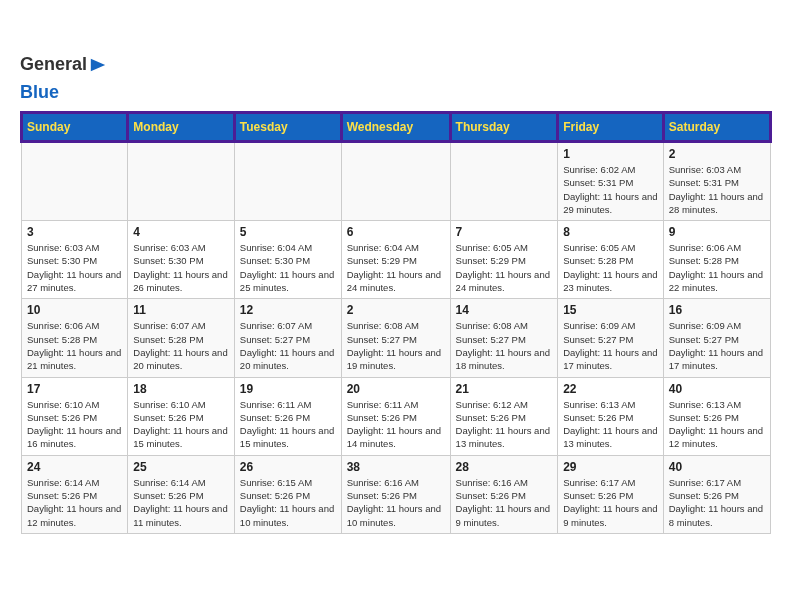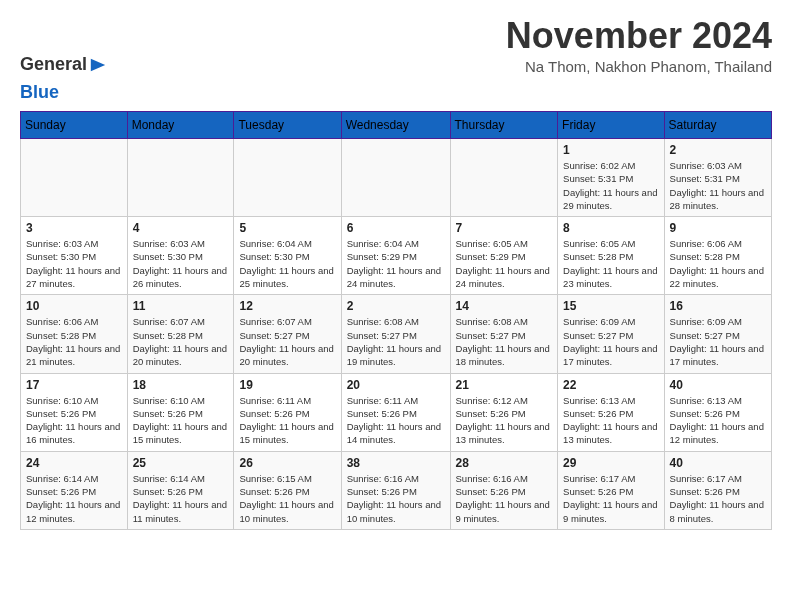--- a/index.html
+++ b/index.html
@@ -50,26 +50,26 @@
       color: #555;
       margin-top: 2px;
     }
     .calendar {
       width: 100%;
       border-collapse: collapse;
       font-size: 10.5px;
     }
     .calendar thead th {
       background: #1565c0;
-      color: #000000;
+      color: #fde047;
       padding: 6px 4px;
       text-align: left;
       font-size: 12px;
-      font-weight: normal;
-      border: 1px solid #4c1d95;
+      font-weight: bold;
+      border: 3px solid #4c1d95;
     }
     .calendar tbody td {
       border: 1px solid #ccc;
       vertical-align: top;
       padding: 4px 5px;
       width: 113px;
       min-height: 70px;
       background: #fff;
     }
     .calendar tbody tr:nth-child(odd) td {
@@ -100,24 +100,20 @@
 <div class="header">
   <div class="logo">
     <div class="logo-text">
       <span class="logo-general">General</span>
       <svg class="logo-icon" viewBox="0 0 20 18">
         <polygon points="2,2 18,9 2,16" fill="#1565c0"></polygon>
       </svg>
     </div>
     <span class="logo-blue" style="font-size:18px;font-weight:bold;">Blue</span>
   </div>
-  <div class="title-block">
-    <div class="month-title">November 2024</div>
-    <div class="location">Na Thom, Nakhon Phanom, Thailand</div>
-  </div>
 </div>
 
 <table class="calendar">
   <thead>
     <tr>
     <th>Sunday</th>
         <th>Monday</th>
         <th>Tuesday</th>
         <th>Wednesday</th>
         <th>Thursday</th>

